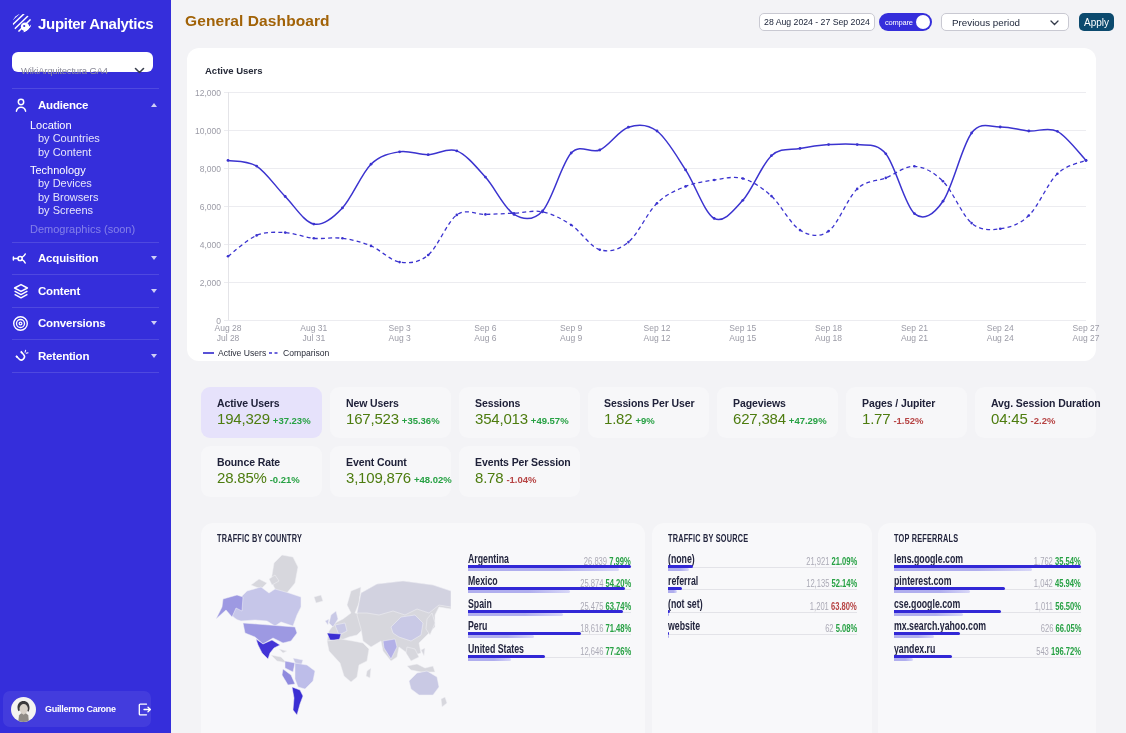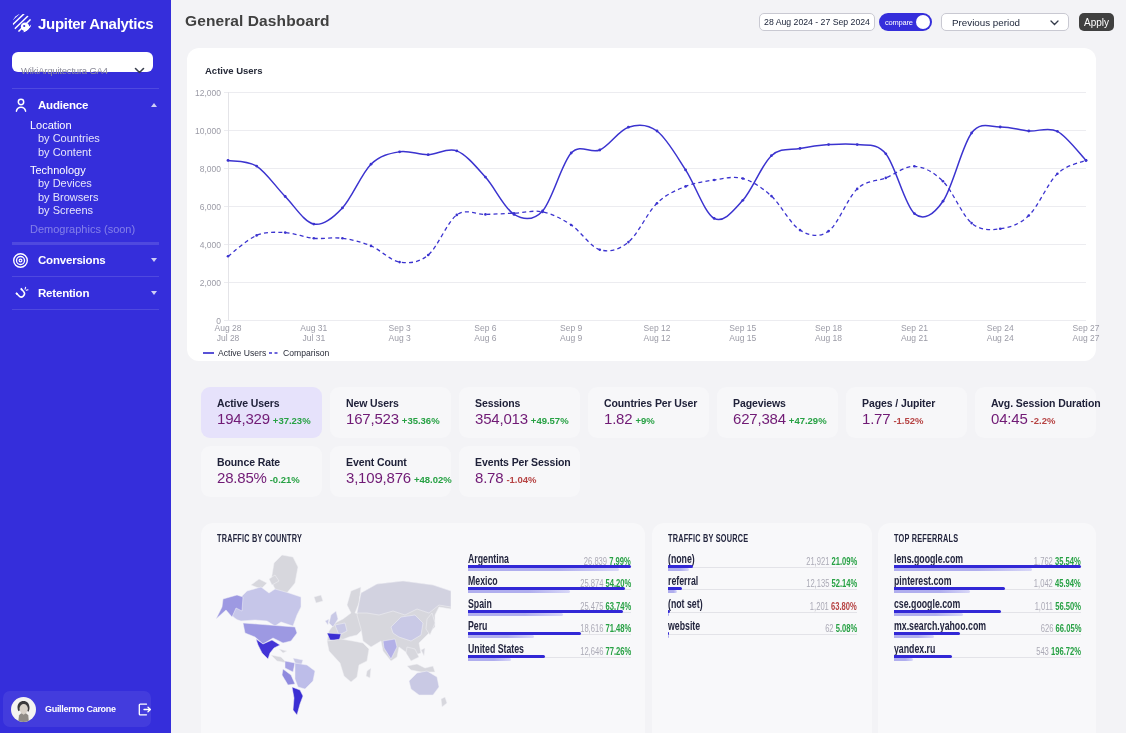--- a/index.html
+++ b/index.html
@@ -19,33 +19,33 @@
 .sub{padding:0 0 6px 38px;font-size:11px;margin-top:-2.5px}
 .sub div{height:13.5px;display:flex;align-items:center}
 .sub .shead{color:#fff;margin-left:-8px}
 .sub .slink{color:#e6e5fb}
 .sub .soff{color:rgba(255,255,255,.38);margin-left:-8px;margin-top:5px}
 .sub .gap{margin-top:4.5px}
 .userbar{position:absolute;left:3px;top:691px;width:148px;height:36px;background:rgba(255,255,255,.07);border-radius:7px;display:flex;align-items:center;padding-left:8px}
 .uname{font-size:9px;font-weight:bold;margin:0 22px 0 9px;white-space:nowrap;letter-spacing:-.3px}
 .main{position:absolute;left:171px;top:0;width:955px;height:733px}
 .topbar{position:absolute;left:0;top:0;width:955px;height:42px}
-.ptitle{position:absolute;left:14px;top:12px;font-size:15.5px;font-weight:bold;color:#404040;letter-spacing:.1px}
+.ptitle{position:absolute;left:14px;top:12px;font-size:15.5px;font-weight:bold;color:#a16207;letter-spacing:.1px}
 .daterange{position:absolute;left:588px;top:13px;width:116px;height:18px;background:#fff;border:1px solid #c9c9d2;border-radius:5px;font-size:8.7px;color:#20283c;display:flex;align-items:center;justify-content:center;white-space:nowrap}
 .cmp{position:absolute;left:708px;top:13px;width:53px;height:18px;background:#352edb;border-radius:9px;color:#fff;font-size:7.5px;display:flex;align-items:center;padding-left:6px;letter-spacing:-.2px}
 .cmp .knob{position:absolute;right:2px;top:2px;width:14px;height:14px;background:#fff;border-radius:50%}
 .psel{position:absolute;left:770px;top:13px;width:128px;height:18px;background:#fff;border:1px solid #c9c9d2;border-radius:5px;font-size:9.8px;color:#20283c;display:flex;align-items:center;padding-left:10px}
-.apply{position:absolute;left:908px;top:13px;width:35px;height:18px;background:#404040;border-radius:5px;color:#fff;font-size:10px;display:flex;align-items:center;justify-content:center}
+.apply{position:absolute;left:908px;top:13px;width:35px;height:18px;background:#0c4a6e;border-radius:5px;color:#fff;font-size:10px;display:flex;align-items:center;justify-content:center}
 .chartcard{position:absolute;left:16px;top:48px;width:909px;height:313px;background:#fff;border-radius:12px}
 .chartcard svg{overflow:visible}
 .mrow{position:absolute;left:30px;width:895px;display:flex;gap:8px}
 .mcard{width:121px;height:51px;background:#f7f7f9;border-radius:9px;padding:10px 0 0 16px}
 .mcard.hl{background:#e6e2fb}
 .mcard .mt{font-size:10.5px;font-weight:bold;color:#20223a;letter-spacing:-.1px;white-space:nowrap}
-.mcard .mv{font-size:15px;letter-spacing:-.2px;color:#701a75;white-space:nowrap;line-height:20px}
+.mcard .mv{font-size:15px;letter-spacing:-.2px;color:#4d7c0f;white-space:nowrap;line-height:20px}
 .mcard .md{font-size:9.5px;font-weight:bold;margin-left:3px}
 .up{color:#27a144}.down{color:#b64343}
 .bcard{position:absolute;top:523px;background:#f8f8fa;border-radius:12px;height:300px}
 .bt{position:absolute;left:16px;top:10px;font-size:10px;font-weight:bold;color:#23253e;letter-spacing:.3px;transform:scaleX(.73);transform-origin:0 50%;white-space:nowrap}
 .rowlist{position:absolute;top:29px}
 .brow{position:relative;height:22.4px}
 .blab{position:relative;height:13px}
 .blab .bn{position:absolute;left:0;top:1px;line-height:12px;font-size:12px;font-weight:bold;color:#23253e;white-space:nowrap;transform:scaleX(.73);transform-origin:0 50%}
 .blab .rg{position:absolute;right:0;top:2px;line-height:11px;white-space:nowrap;transform:scaleX(.76);transform-origin:100% 50%}
 .blab .bv{font-size:10px;color:#abaab6}
@@ -95,21 +95,43 @@
       <div class="shead">Location</div>
       <div class="slink">by Countries</div>
       <div class="slink">by Content</div>
       <div class="shead gap">Technology</div>
       <div class="slink">by Devices</div>
       <div class="slink">by Browsers</div>
       <div class="slink">by Screens</div>
       <div class="soff">Demographics (soon)</div>
     </div>
     <div class="nsep"></div>
+    <div class="nitem">
+        <span class="nico">
+          <svg width="17" height="17" viewBox="0 0 17 17" fill="none" stroke="#fff" stroke-width="1.5">
+            <path d="M1.4 6.9v3.2M1.4 8.5h4.4" stroke-linecap="round"></path>
+            <circle cx="8.1" cy="8.5" r="2.1"></circle>
+            <path d="M10 7.4c2-1 2.6-2 3.2-3.4M10 9.6c2 1 2.6 2 3.2 3.4" stroke-linecap="round"></path>
+          </svg>
+        </span>
+        <span class="nlab">Acquisition</span>
+        <span class="caret"></span>
+      </div>
     <div class="nsep"></div>
+    <div class="nitem">
+        <span class="nico">
+          <svg width="16" height="16" viewBox="0 0 16 16" fill="none" stroke="#fff" stroke-width="1.5" stroke-linejoin="round">
+            <path d="M8 1.6L14.4 5 8 8.4 1.6 5z"></path>
+            <path d="M1.6 8.2L8 11.6l6.4-3.4" fill="none"></path>
+            <path d="M1.6 11.4L8 14.8l6.4-3.4" fill="none"></path>
+          </svg>
+        </span>
+        <span class="nlab">Content</span>
+        <span class="caret"></span>
+      </div>
     <div class="nsep"></div>
     <div class="nitem">
         <span class="nico">
           <svg width="17" height="17" viewBox="0 0 17 17" fill="none" stroke="#fff">
             <circle cx="8.5" cy="8.5" r="6.8" stroke-width="1.4"></circle>
             <circle cx="8.5" cy="8.5" r="4" stroke-width="1.3"></circle>
             <circle cx="8.5" cy="8.5" r="1.4" stroke-width="1.2"></circle>
           </svg>
         </span>
         <span class="nlab">Conversions</span>
@@ -282,21 +304,21 @@
       </div>
       <div class="mcard">
         <div class="mt">New Users</div>
         <div><span class="mv">167,523</span><span class="md up">+35.36%</span></div>
       </div>
       <div class="mcard">
         <div class="mt">Sessions</div>
         <div><span class="mv">354,013</span><span class="md up">+49.57%</span></div>
       </div>
       <div class="mcard">
-        <div class="mt">Countries Per User</div>
+        <div class="mt">Sessions Per User</div>
         <div><span class="mv">1.82</span><span class="md up">+9%</span></div>
       </div>
       <div class="mcard">
         <div class="mt">Pageviews</div>
         <div><span class="mv">627,384</span><span class="md up">+47.29%</span></div>
       </div>
       <div class="mcard">
         <div class="mt">Pages / Jupiter</div>
         <div><span class="mv">1.77</span><span class="md down">-1.52%</span></div>
       </div>

